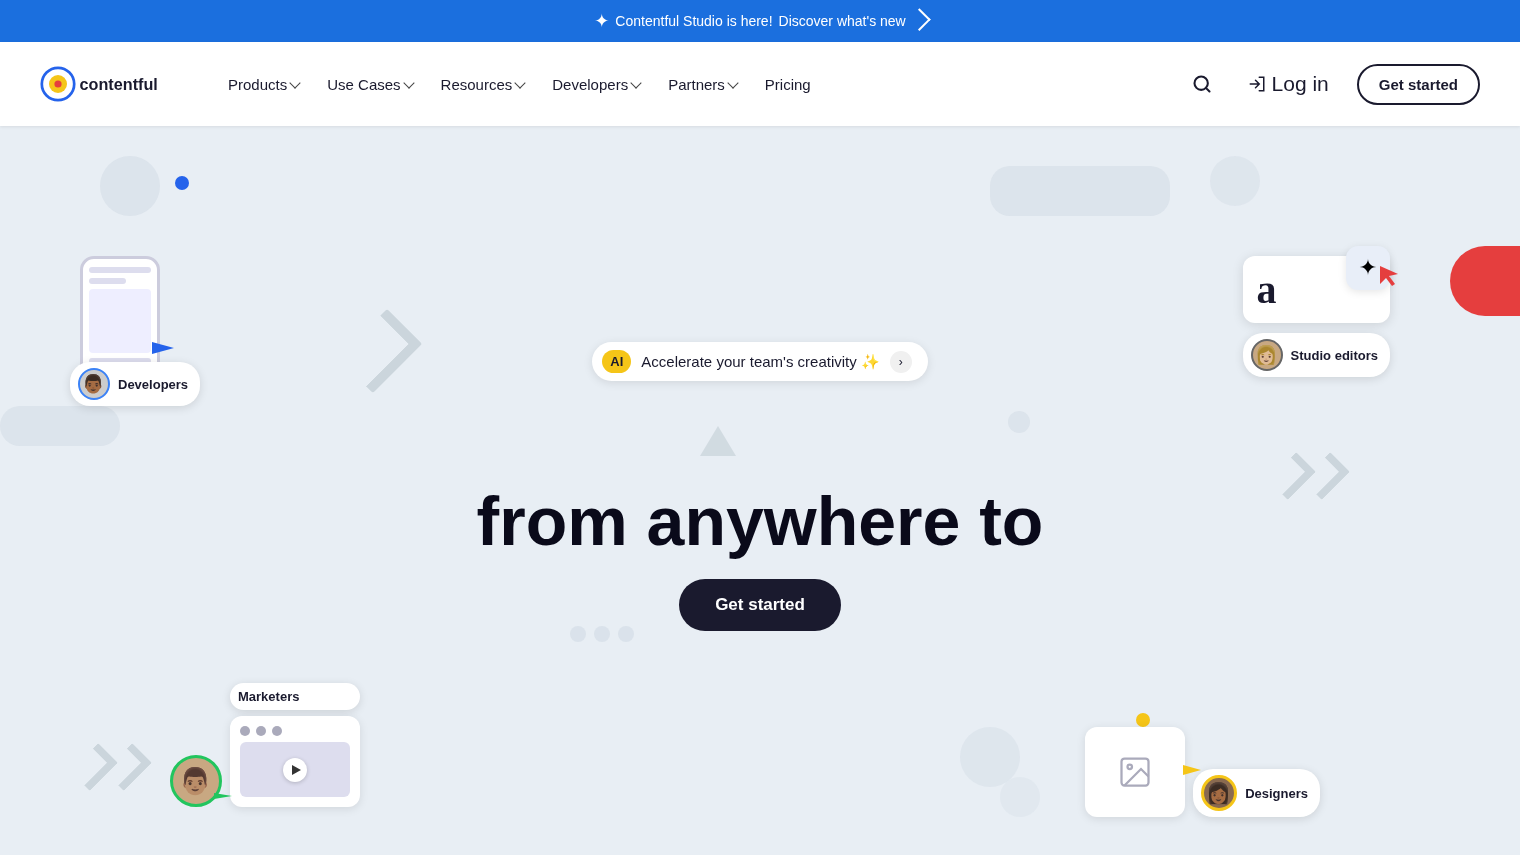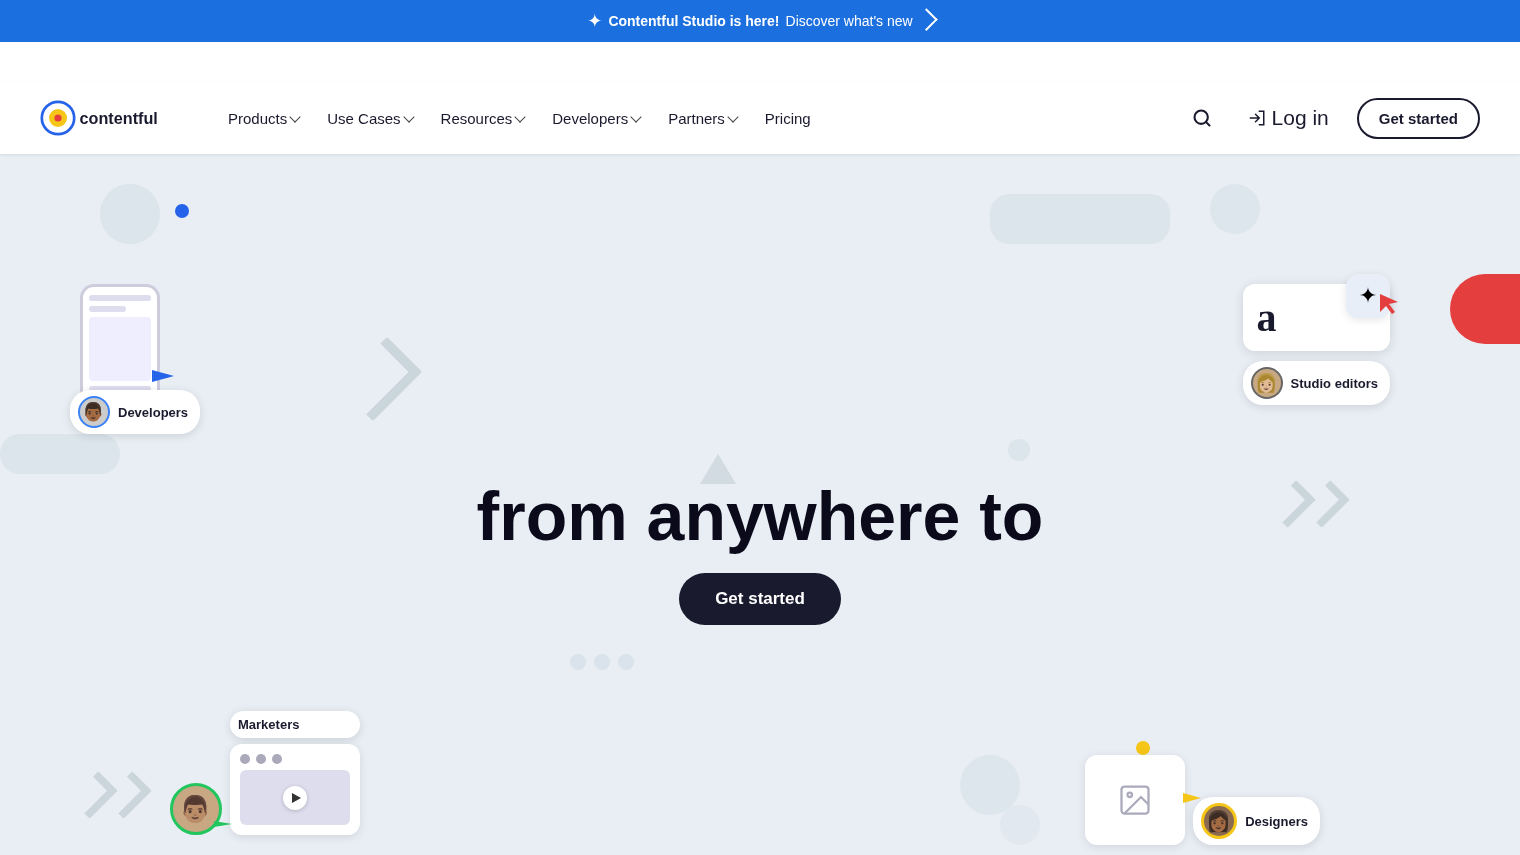--- a/index.html
+++ b/index.html
@@ -25,25 +25,24 @@
       align-items: center;
       gap: 0;
     }
 
     
     nav {
       background: white;
       display: flex;
       align-items: center;
       padding: 0 40px;
-      height: 72px;
+      height: 84px;
       position: relative;
       z-index: 10;
       box-shadow: 0 1px 3px rgba(0,0,0,0.08);
-      margin-top: 40px;
     }
     .nav-logo {
       display: flex;
       align-items: center;
       margin-right: 32px;
       flex-shrink: 0;
     }
     .nav-logo svg { height: 36px; width: auto; }
     .nav-links {
       display: flex;
@@ -364,21 +363,21 @@
       height: 14px;
       border-radius: 50%;
       background: #f5c518;
     }
   </style>
 </head>
 <body>
 
 <div class="announcement-bar">
   <span style="font-size:18px;">✦</span>
-  <span style="font-weight:700;">Contentful Studio is here!</span>
+  <span style="font-weight:400;">Contentful Studio is here!</span>
   <a href="#">
     <span>Discover what's new</span>
     <span style="display:inline-block;width:16px;height:16px;border-right:2px solid white;border-top:2px solid white;transform:rotate(45deg) translateY(-2px);margin-left:4px;vertical-align:middle;"></span>
   </a>
 </div>
 
 <nav>
   <div class="nav-logo">
     <svg viewBox="0 0 160 40" xmlns="http://www.w3.org/2000/svg">
 
@@ -582,20 +581,25 @@
 
       <div style="display:flex;flex-direction:column;gap:6px;align-items:flex-start;">
         <div class="avatar-badge">
           <div style="width:36px;height:36px;border-radius:50%;border:3px solid #f5c518;overflow:hidden;background:#8a6a50;display:flex;align-items:center;justify-content:center;font-size:20px;">👩🏾</div>
           <span>Designers</span>
         </div>
       </div>
     </div>
   </div>
 
+  <div class="ai-pill">
+    <span class="ai-badge">AI</span>
+    <span>Accelerate your team's creativity ✨</span>
+    <div class="arrow-icon">›</div>
+  </div>
 
   <h1 class="hero-title">
     <br>
     <span>from anywhere to</span><br>
   </h1>
 
 
   <button class="hero-cta">
     <span>Get started</span>
   </button>

